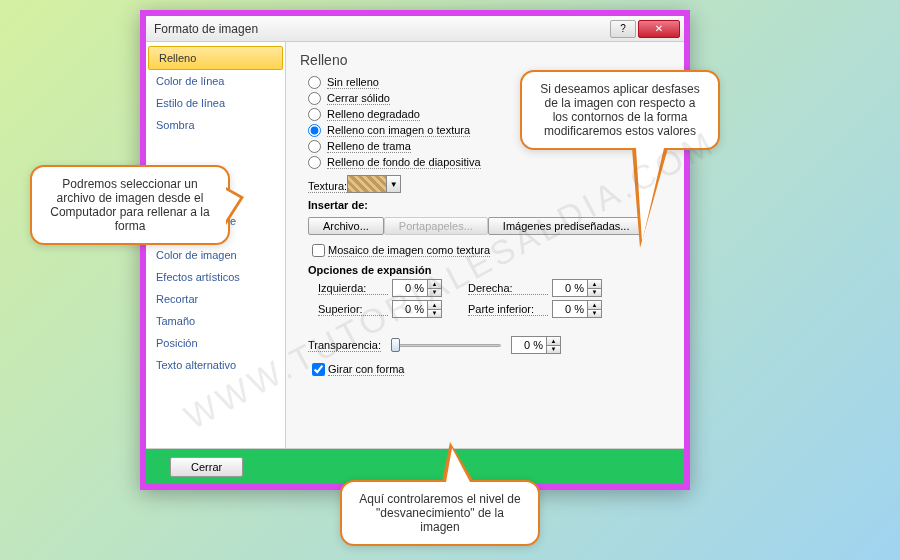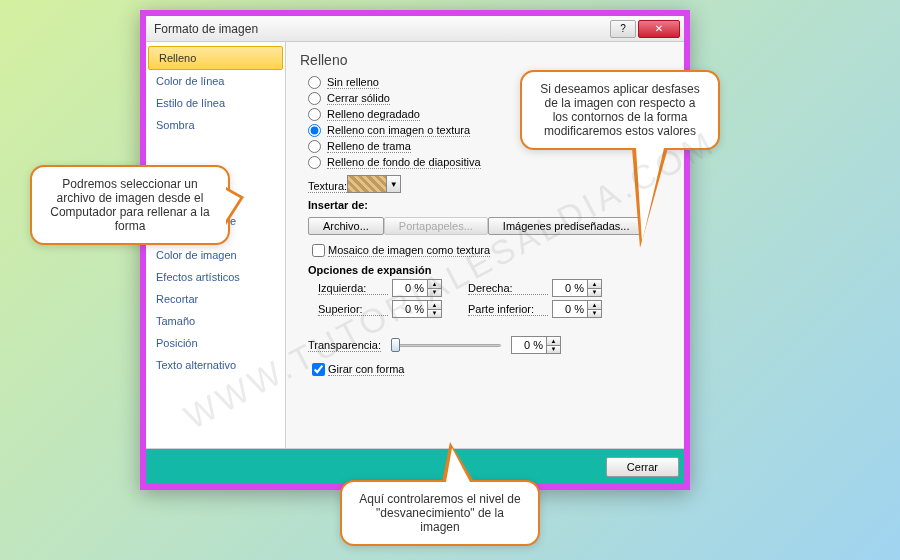--- a/index.html
+++ b/index.html
@@ -136,23 +136,23 @@
   .slider .track {
     position:absolute; top:7px; left:0; right:0; height:3px;
     background:#ccc; border:1px solid #aaa; border-radius:2px;
   }
   .slider .thumb {
     position:absolute; top:1px; left:0; width:9px; height:14px;
     background:linear-gradient(#fff,#cde); border:1px solid #678; border-radius:2px;
   }
   .footer {
     height: 36px;
-    display:flex; align-items:center; justify-content:flex-end;
-    padding: 0 5px;
-    background:#14b8a6;
+    display:flex; align-items:center; 
+    padding: 0 24px;
+    background:#22c55e;
     border-top: 1px solid #d0d0d0;
   }
   
   .callout {
     position:absolute;
     background:#fff;
     border: 2px solid #e67e22;
     border-radius: 14px;
     padding: 10px 14px;
     font-size: 12px;

